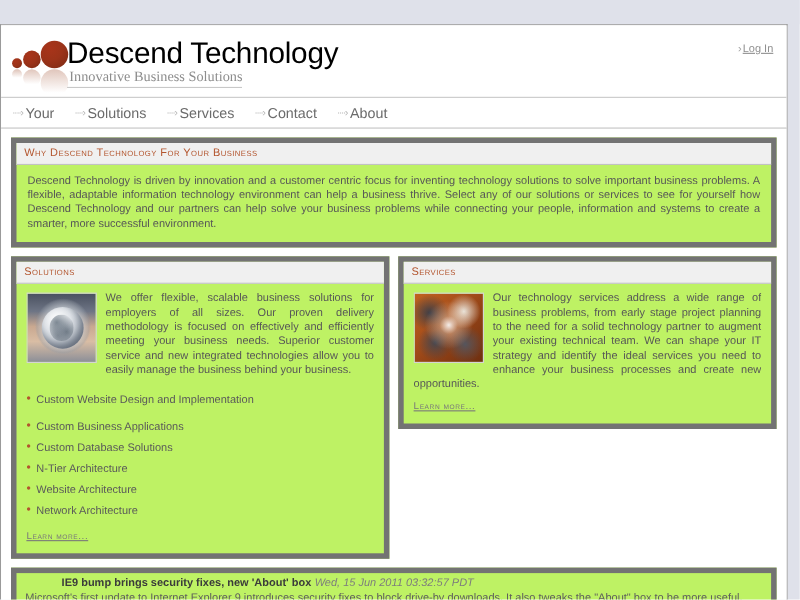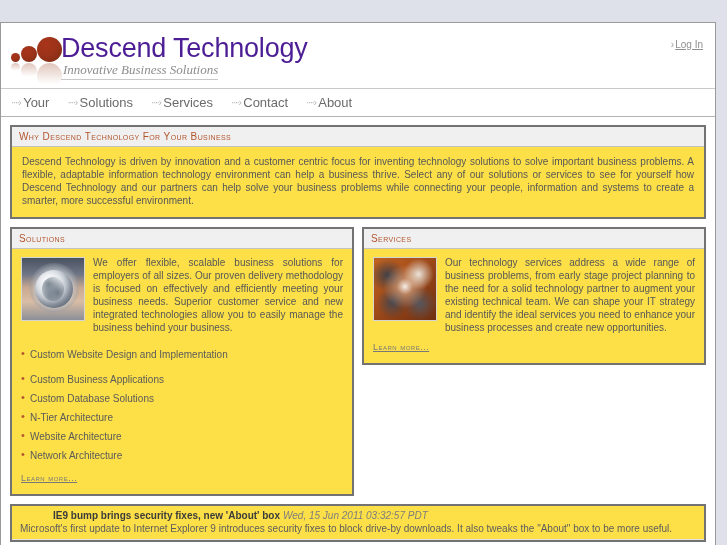--- a/index.html
+++ b/index.html
@@ -87,28 +87,27 @@
     background: linear-gradient(to bottom, #bb8069 0%, rgba(255,255,255,0) 85%);
   }
   .refl.r3 {
     width: 25px; height: 25px; left: 28px; top: 32px;
     background: linear-gradient(to bottom, #bb8069 0%, rgba(255,255,255,0) 85%);
   }
 
   .logo-text { margin-left: 2px; padding-top: 6px; }
   .logo-title {
     font-size: 27px;
-    color: #4c1d95;
+    color: #000000;
     letter-spacing: -0.2px;
     line-height: 30px;
     white-space: nowrap;
   }
   .logo-tag {
     font-family: "Liberation Serif", serif;
-    font-style: italic;
     font-size: 13px;
     color: #8d8d8d;
     line-height: 16px;
     margin-top: -1px;
     padding-left: 2px;
     white-space: nowrap;
     border-bottom: 1px solid #c8c8c8;
     display: inline-block;
     padding-bottom: 1px;
   }
@@ -153,22 +152,22 @@
     line-height: 13px;
   }
 
   
   .content {
     padding: 8px 9px 0 9px;
     background: #ffffff;
   }
 
   .panel {
-    border: 2px solid #737373;
-    background: #fde047;
+    border: 5px solid #737373;
+    background: #bef264;
     margin-bottom: 8px;
   }
   .panel-head {
     background: #f0f0f0;
     border-bottom: 1px solid #c2c2c2;
     padding: 3px 7px 3px 7px;
     color: #b3552e;
     font-size: 10px;
     font-variant: small-caps;
     letter-spacing: 0.4px;

